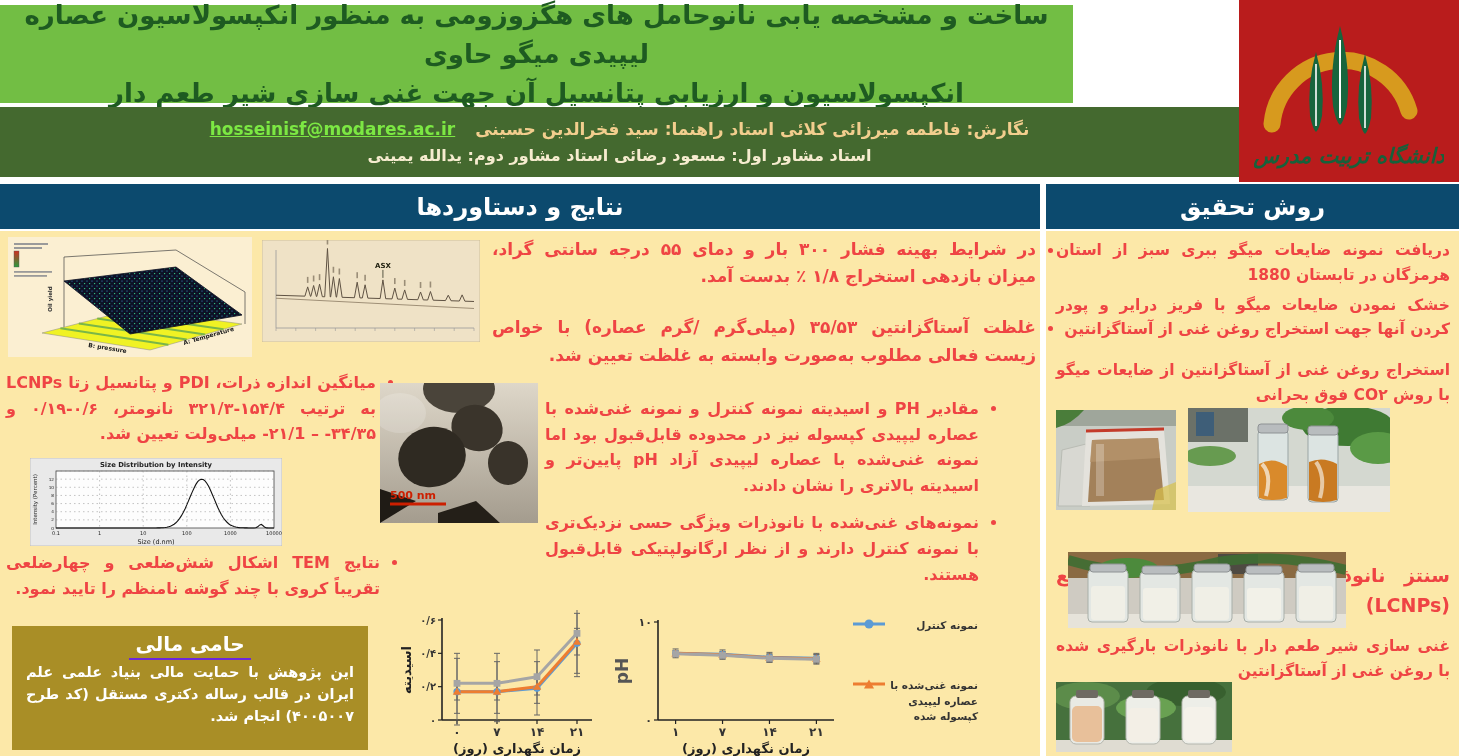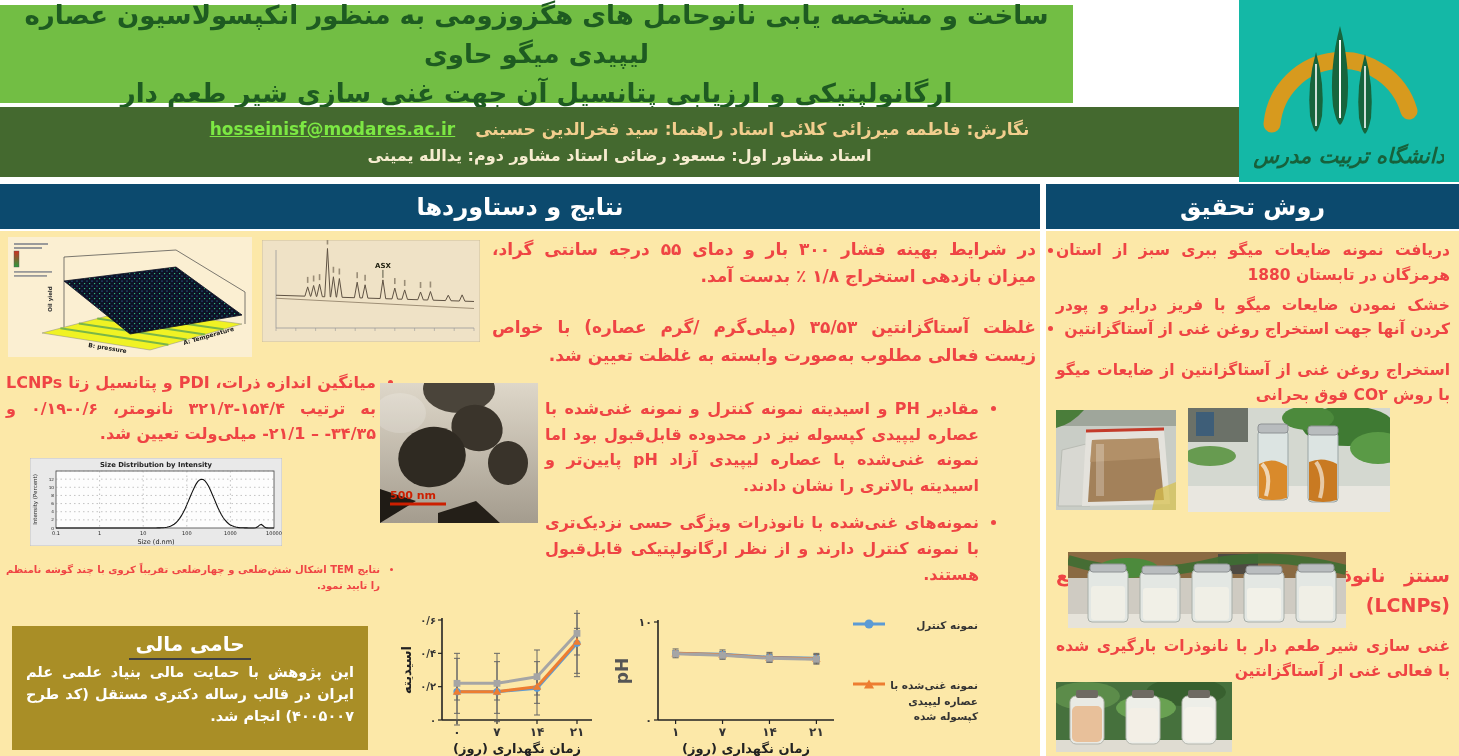--- a/index.html
+++ b/index.html
@@ -10,53 +10,53 @@
   #banner{left:0;top:5px;width:1073px;height:98px;background:#72BE44;display:flex;flex-direction:column;
           justify-content:center;align-items:center;}
   #banner div{color:#1E5B21;font-weight:800;font-size:26px;line-height:1.5;direction:rtl;text-align:center;}
   
   #authorbar{left:0;top:107px;width:1239px;height:70px;background:#44692F;display:flex;flex-direction:column;
              justify-content:center;align-items:center;gap:7px;}
   #authorline1{direction:rtl;font-size:17px;font-weight:bold;color:#F2CE8E;}
   #authorline1 .email{color:#7CE843;text-decoration:underline;direction:ltr;display:inline-block;margin-right:14px;font-size:17px;}
   #authorline2{direction:rtl;font-size:16px;font-weight:bold;color:#F6ECCF;}
   
-  #logobox{left:1239px;top:0;width:220px;height:182px;background:#14b8a6;display:flex;align-items:center;justify-content:center;text-align:center;}
+  #logobox{left:1239px;top:0;width:220px;height:182px;background:#b91c1c;display:flex;align-items:center;justify-content:center;text-align:center;}
   
   .sect-header{background:#0c4a6e;color:#ffffff;font-weight:800;font-size:24px;display:flex;align-items:center;
                justify-content:center;direction:rtl;}
   #results-header{left:0;top:184px;width:1040px;height:45px;}
   #methods-header{left:1046px;top:184px;width:413px;height:45px;}
   
   .panel{background:#FCE8A8;}
   #results-panel{left:0;top:231px;width:1040px;height:525px;}
   #methods-panel{left:1046px;top:231px;width:413px;height:525px;}
   
   ul.blist{direction:rtl;margin:0;padding:0 20px 0 0;list-style:disc outside;color:#111;}
   ul.blist li{font-weight:bold;color:#ef4444;text-align:justify;line-height:1.6;}
   #res-bullets-a{left:492px;top:236px;width:544px;}
   #res-bullets-a li{font-size:17px;margin-bottom:24px;}
   #res-bullet-b{left:6px;top:370px;width:370px;}
   #res-bullet-b li{font-size:16px;}
   #res-bullets-c{left:545px;top:396px;width:434px;}
   #res-bullets-c li{font-size:16px;margin-bottom:12px;}
   #res-bullet-d{left:6px;top:550px;width:374px;}
-  #res-bullet-d li{font-size:10px;margin-top:12px;}
+  #res-bullet-d li{font-size:16px;}
   #met-bullets{left:1056px;top:238px;width:394px;}
   #met-bullets li{font-size:15.5px;margin-bottom:5px;}
   #met-bullets li.sp{margin-top:16px;}
   #met-bullet-4{left:1056px;top:524px;width:394px;}
   #met-bullet-4 li{font-size:19px;margin-top:36px;}
   #met-bullet-5{left:1056px;top:634px;width:394px;}
   #met-bullet-5 li{font-size:15.5px;}
   
   #sponsor{left:12px;top:626px;width:356px;height:124px;background:#A98E26;color:#fff;direction:rtl;
            padding:6px 14px;box-sizing:border-box;}
   #sponsor .sp-title{text-align:center;font-weight:800;font-size:20px;margin-bottom:6px;}
-  #sponsor .sp-title span{border-bottom:2px solid #404040;padding:0 6px 2px;}
+  #sponsor .sp-title span{border-bottom:2px solid #6d28d9;padding:0 6px 2px;}
   #sponsor .sp-body{font-size:14.5px;font-weight:bold;text-align:justify;line-height:1.5;}
   
   .chartbox{background:transparent;}
   #surface-box{left:8px;top:237px;width:244px;height:120px;}
   #hplc-box{left:262px;top:240px;width:218px;height:102px;}
   #size-box{left:30px;top:458px;width:252px;height:88px;}
   #tem-box{left:380px;top:383px;width:158px;height:140px;}
   #acidity-box{left:400px;top:610px;width:200px;height:146px;}
   #ph-box{left:612px;top:610px;width:238px;height:146px;}
   
@@ -70,21 +70,21 @@
   #photo-milk{left:1056px;top:682px;width:176px;height:70px;}
   svg{display:block;}
 </style>
 </head>
 <body>
 
 <div id="poster">
 
   <div id="banner" class="abs">
     <div>ساخت و مشخصه یابی نانوحامل های هگزوزومی به منظور انکپسولاسیون عصاره لیپیدی میگو حاوی</div>
-    <div>ارگانولپتیکی و ارزیابی پتانسیل آن جهت غنی سازی شیر طعم دار</div>
+    <div>انکپسولاسیون و ارزیابی پتانسیل آن جهت غنی سازی شیر طعم دار</div>
   </div>
 
   <div id="authorbar" class="abs">
     <div id="authorline1">
       <span>نگارش: فاطمه میرزائی کلائی  استاد راهنما: سید فخرالدین حسینی</span>
       <a class="email" href="#">hosseinisf@modares.ac.ir</a>
     </div>
     <div id="authorline2">استاد مشاور اول: مسعود رضائی   استاد مشاور دوم: یدالله یمینی</div>
   </div>
 
@@ -520,21 +520,21 @@
       </g>
       <g>
         <rect x="228" y="18" width="40" height="52" rx="4" fill="#E3E7E3" stroke="#A8AFA9" stroke-width="1"></rect>
         <rect x="230" y="12" width="36" height="8" rx="3" fill="#B9BDBF" stroke="#8E9294" stroke-width="1"></rect>
         <rect x="231" y="34" width="34" height="34" rx="3" fill="#F0EFE6"></rect>
       </g>
     </svg>
   </div>
 
   <ul id="met-bullet-5" class="abs blist">
-    <li>غنی سازی شیر طعم دار با نانوذرات بارگیری شده با فعالی غنی از آستاگزانتین</li>
+    <li>غنی سازی شیر طعم دار با نانوذرات بارگیری شده با روغن غنی از آستاگزانتین</li>
   </ul>
 
   <div id="photo-milk" class="abs">
     <svg width="176" height="70" viewBox="0 0 176 70">
       <rect width="176" height="70" fill="#46713D"></rect>
       <ellipse cx="30" cy="14" rx="34" ry="14" fill="#5C8C4A"></ellipse>
       <ellipse cx="130" cy="10" rx="40" ry="14" fill="#38602F"></ellipse>
       <ellipse cx="90" cy="26" rx="30" ry="12" fill="#69A152"></ellipse>
       <rect x="0" y="58" width="176" height="12" fill="#DFDCD2"></rect>
       <g>

